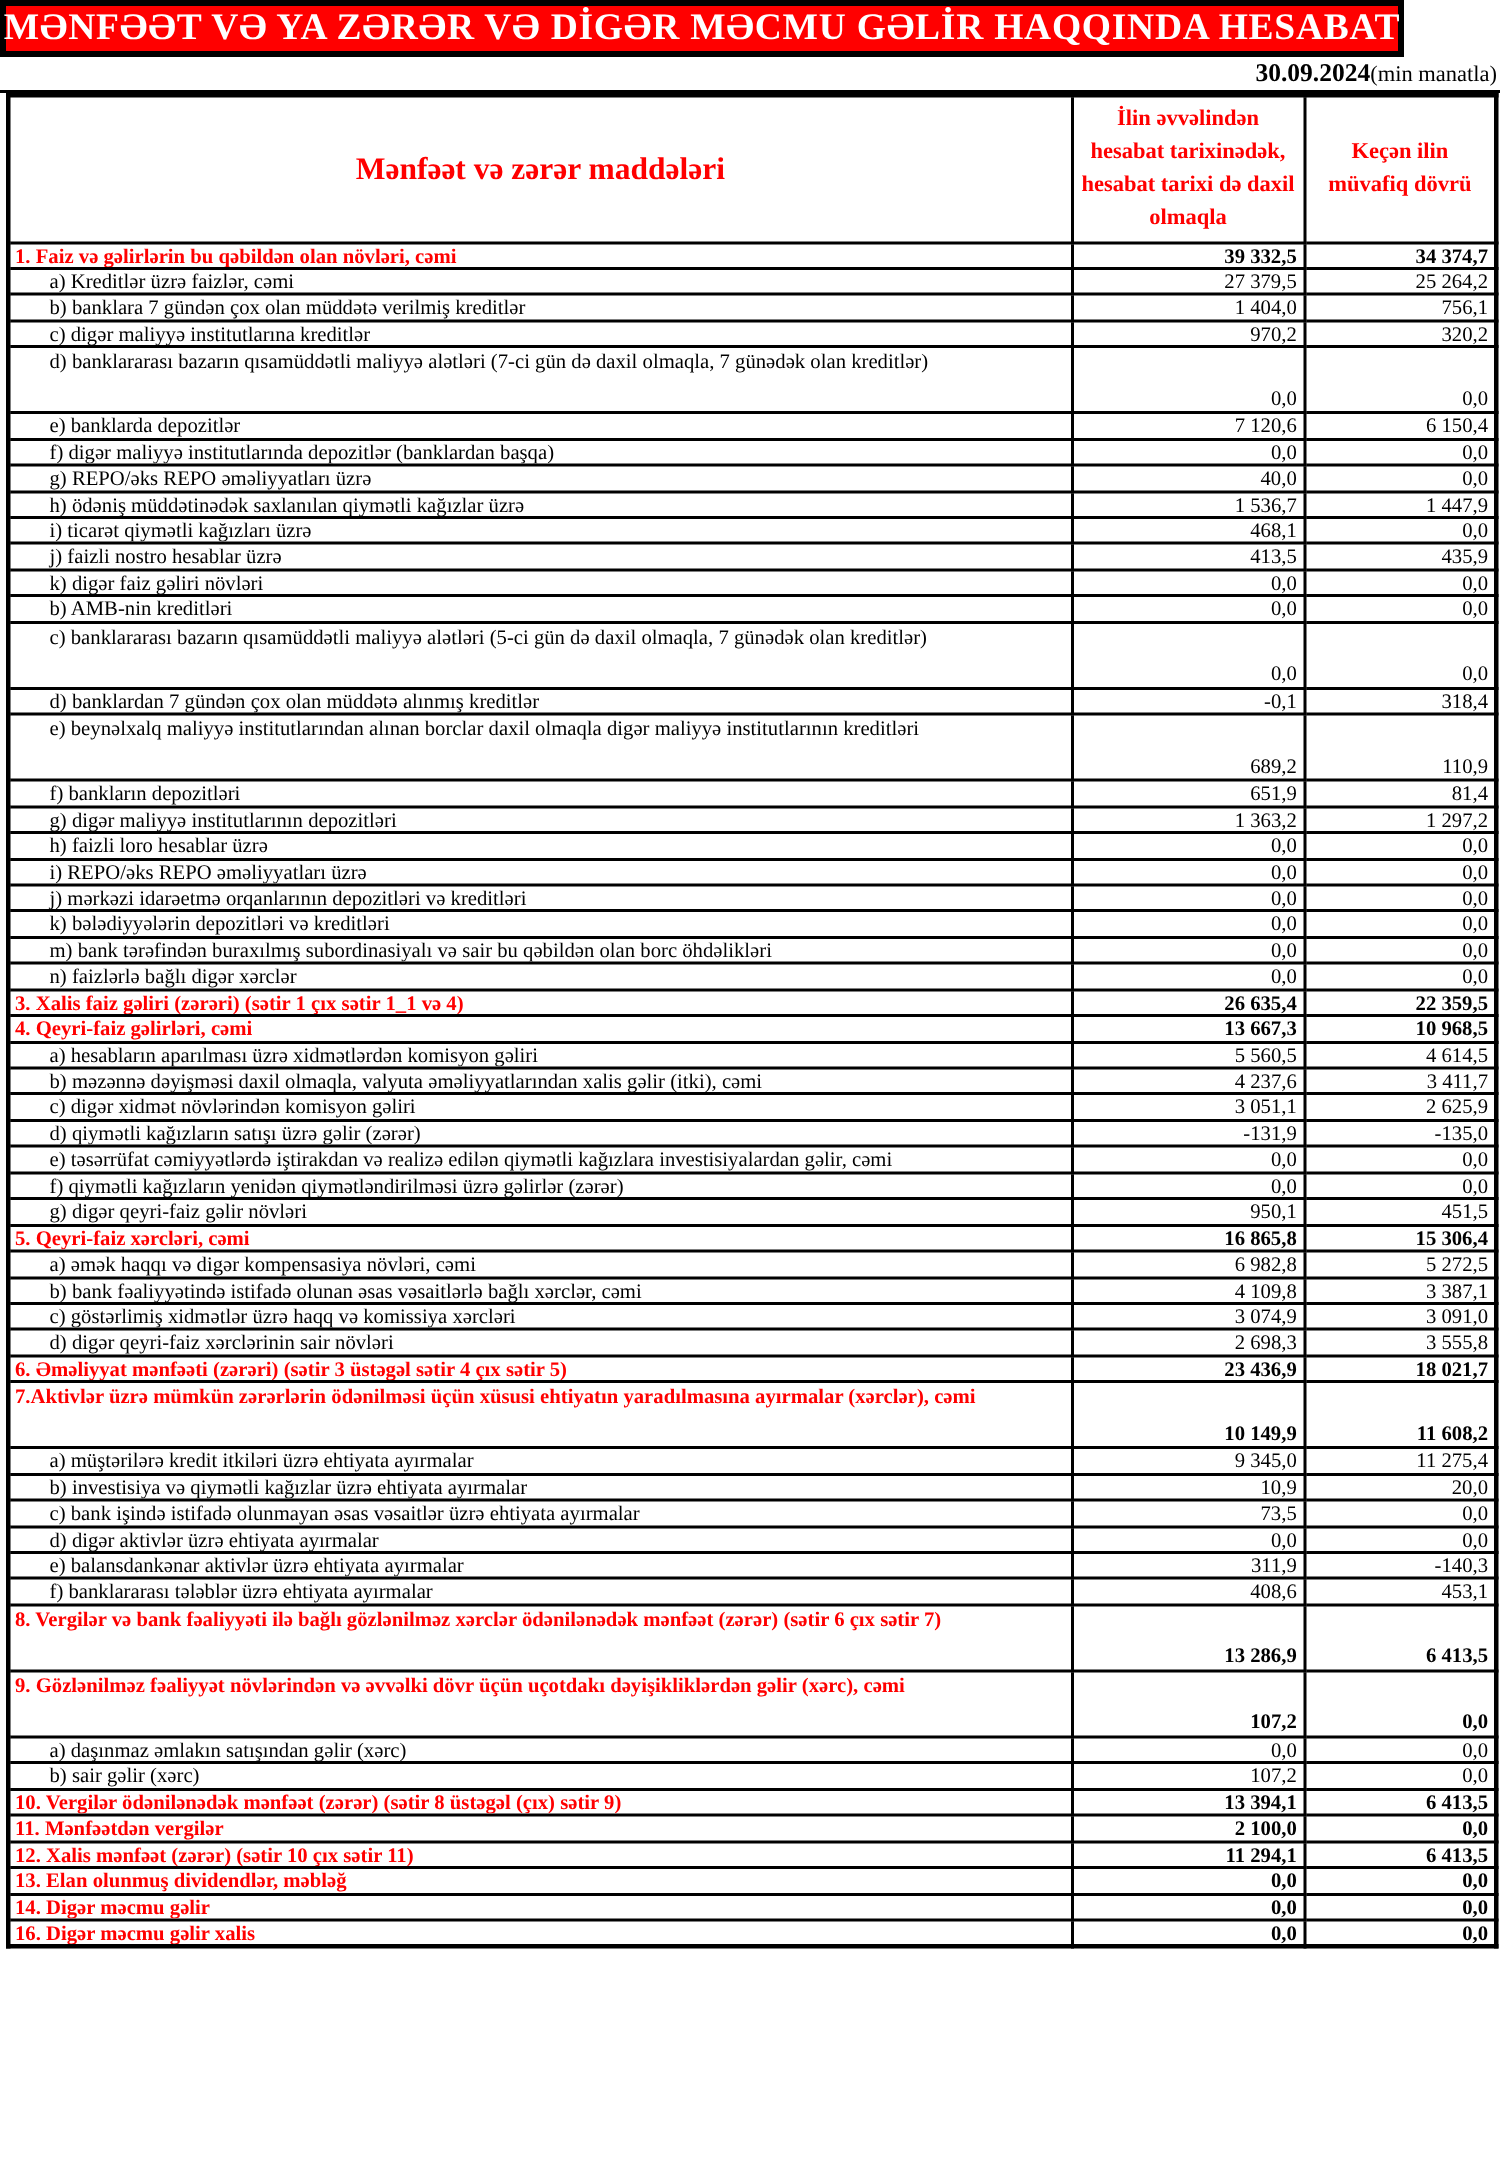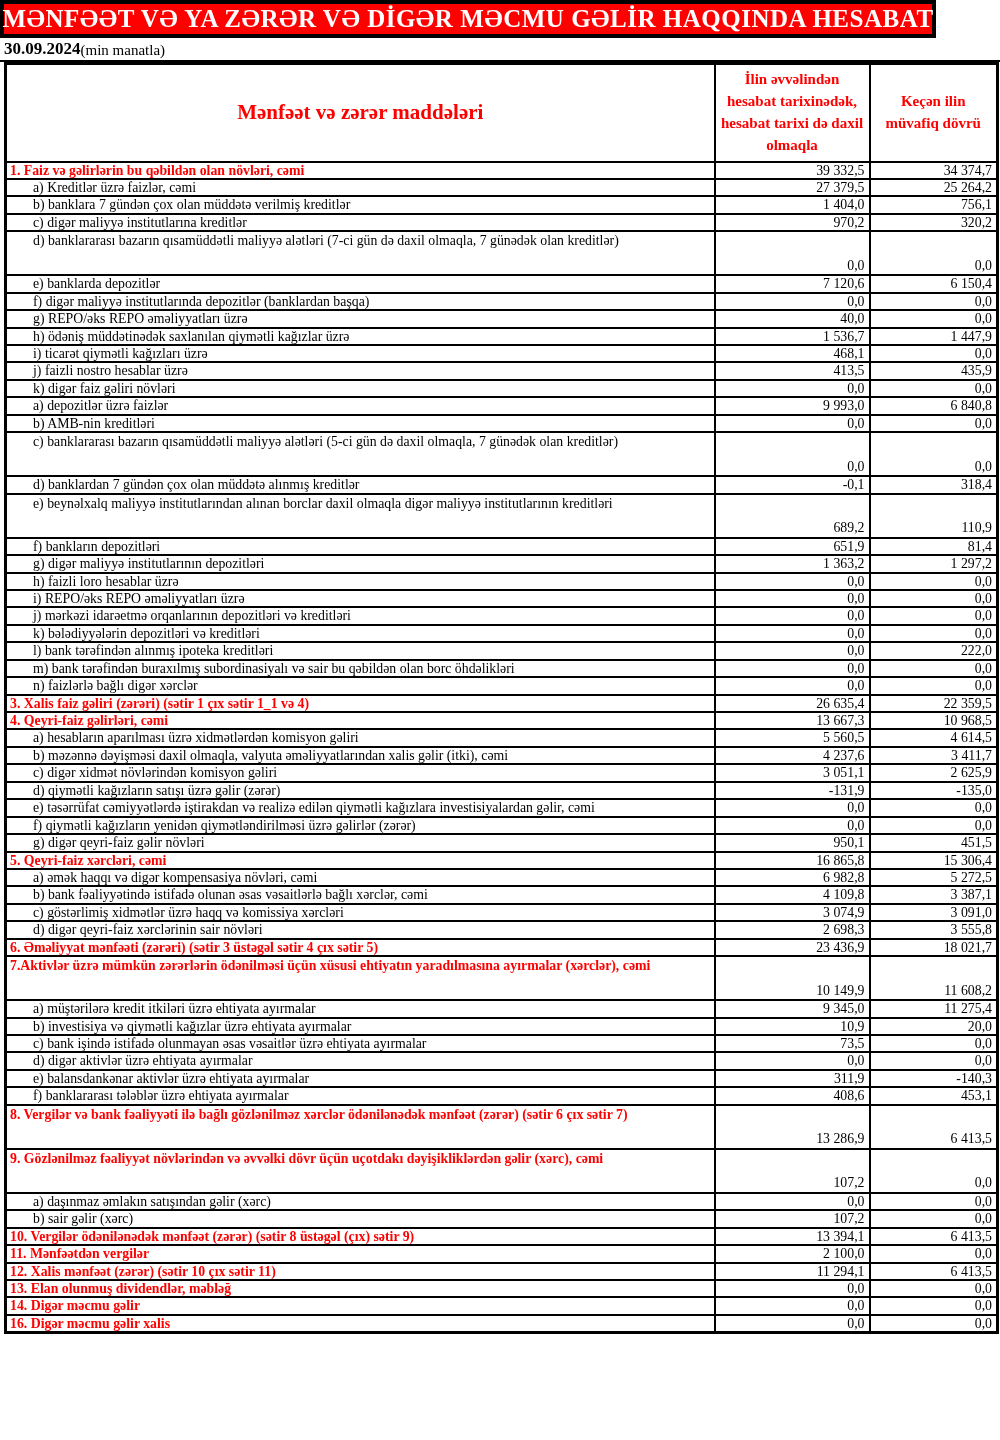--- a/index.html
+++ b/index.html
@@ -20,21 +20,21 @@
     background:var(--red);
     border:4px solid #000;
     display:flex;align-items:center;justify-content:center;
   }
   .title-band span{
     color:#fff;font-weight:bold;font-size:25px;letter-spacing:.5px;
     white-space:nowrap;
   }
   .meta-row{
     width:1000px;height:24px;
-    display:flex;justify-content:flex-start;align-items:flex-end;
+    display:flex;justify-content:flex-end;align-items:flex-end;
     border-bottom:2px solid #000;
     padding:0 2px 1px 4px;
   }
   .meta-date{font-weight:bold;font-size:17px;}
   .meta-unit{font-size:15px;}
   table.report{
     width:992px;margin:0 4px;
     border-collapse:collapse;table-layout:fixed;
     border:3px solid #000;
   }
@@ -48,21 +48,21 @@
     color:var(--red);font-weight:bold;font-size:21px;text-align:center;
   }
   th.h-cur, th.h-prev{
     color:var(--red);font-weight:bold;font-size:15px;text-align:center;
     line-height:1.45;padding:0 4px;
   }
   tbody td{height:16px;font-size:13.8px;line-height:1.12;}
   td.lbl{text-align:left;padding:0 3px 0 26px;}
   td.val{text-align:right;padding:0 4px 0 2px;white-space:nowrap;}
   tr.section td.lbl{color:var(--red);font-weight:bold;padding-left:3px;}
-  tr.section td.val{font-weight:normal;margin-top:19px;}
+  tr.section td.val{font-weight:bold;margin-top:19px;}
   tr.tall td{height:44px;}
   tr.tall td.lbl{vertical-align:top;padding-top:1px;}
   tr.tall td.val{vertical-align:bottom;padding-bottom:1px;}
 </style>
 </head>
 <body>
 
 <div class="page">
 
   <div class="title-band">
@@ -142,25 +142,20 @@
           <td class="lbl">j) faizli nostro hesablar üzrə</td>
           <td class="val">413,5</td>
           <td class="val">435,9</td>
         </tr>
         <tr class="sub">
           <td class="lbl">k) digər faiz gəliri növləri</td>
           <td class="val">0,0</td>
           <td class="val">0,0</td>
         </tr>
         <tr class="sub">
-          <td class="lbl">a) depozitlər üzrə faizlər</td>
-          <td class="val">9 993,0</td>
-          <td class="val">6 840,8</td>
-        </tr>
-        <tr class="sub">
           <td class="lbl">b) AMB-nin kreditləri</td>
           <td class="val">0,0</td>
           <td class="val">0,0</td>
         </tr>
         <tr class="sub tall">
           <td class="lbl">c) banklararası bazarın qısamüddətli maliyyə alətləri (5-ci gün də daxil olmaqla, 7 günədək olan kreditlər)</td>
           <td class="val">0,0</td>
           <td class="val">0,0</td>
         </tr>
         <tr class="sub">
@@ -197,25 +192,20 @@
           <td class="lbl">j) mərkəzi idarəetmə orqanlarının depozitləri və kreditləri</td>
           <td class="val">0,0</td>
           <td class="val">0,0</td>
         </tr>
         <tr class="sub">
           <td class="lbl">k) bələdiyyələrin depozitləri və kreditləri</td>
           <td class="val">0,0</td>
           <td class="val">0,0</td>
         </tr>
         <tr class="sub">
-          <td class="lbl">l) bank tərəfindən alınmış ipoteka kreditləri</td>
-          <td class="val">0,0</td>
-          <td class="val">222,0</td>
-        </tr>
-        <tr class="sub">
           <td class="lbl">m) bank tərəfindən buraxılmış subordinasiyalı və sair bu qəbildən olan borc öhdəlikləri</td>
           <td class="val">0,0</td>
           <td class="val">0,0</td>
         </tr>
         <tr class="sub">
           <td class="lbl">n) faizlərlə bağlı digər xərclər</td>
           <td class="val">0,0</td>
           <td class="val">0,0</td>
         </tr>
         <tr class="section">

